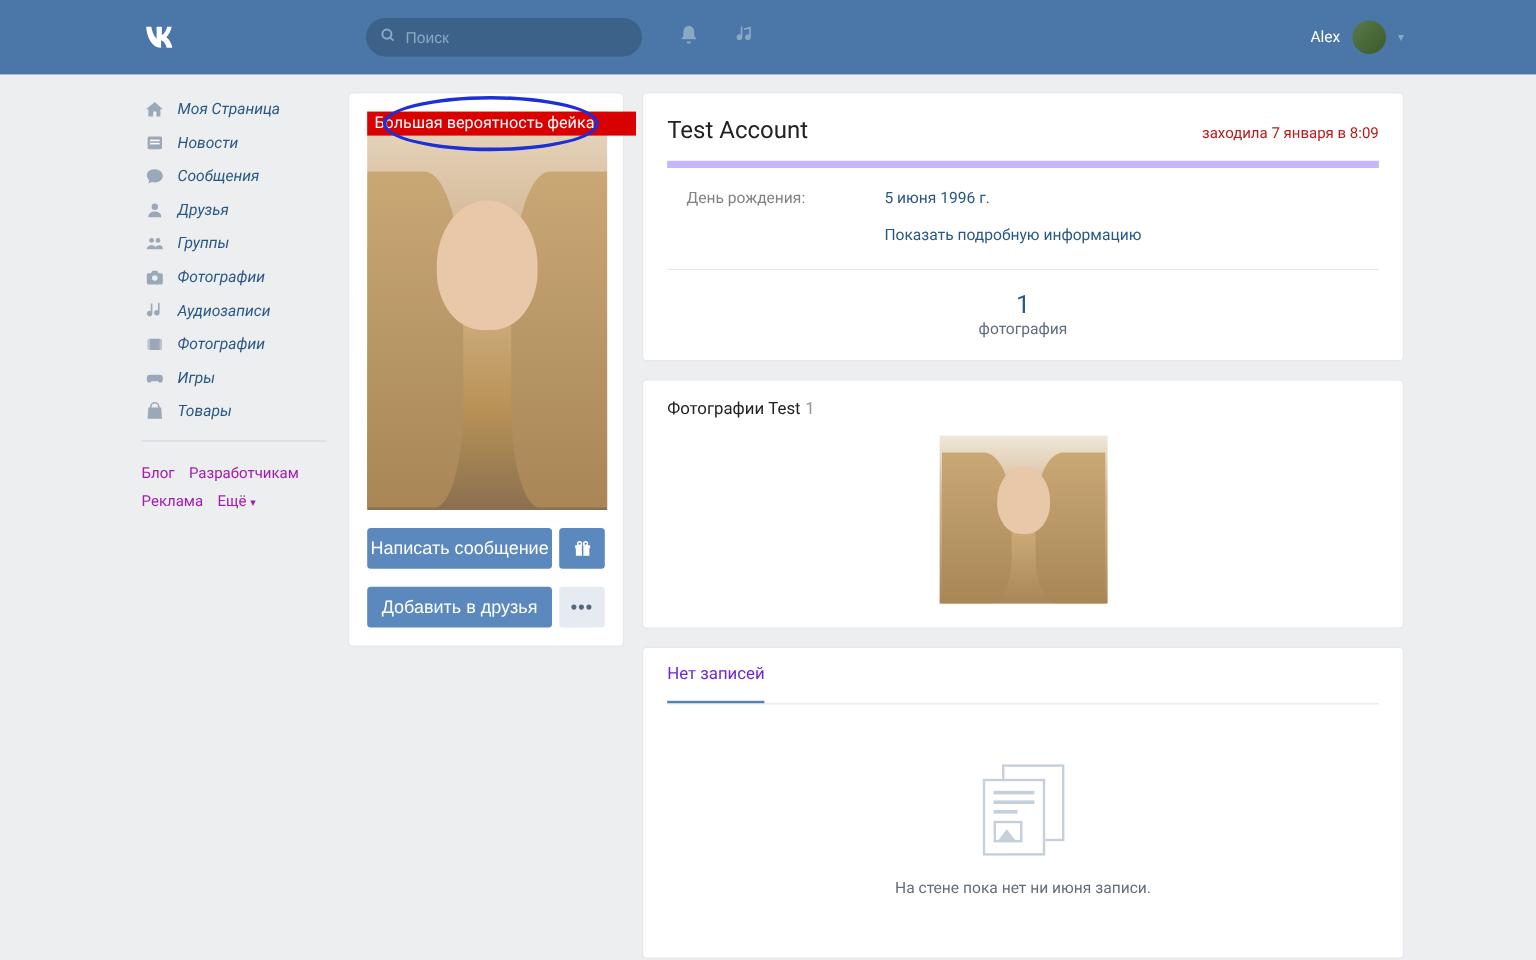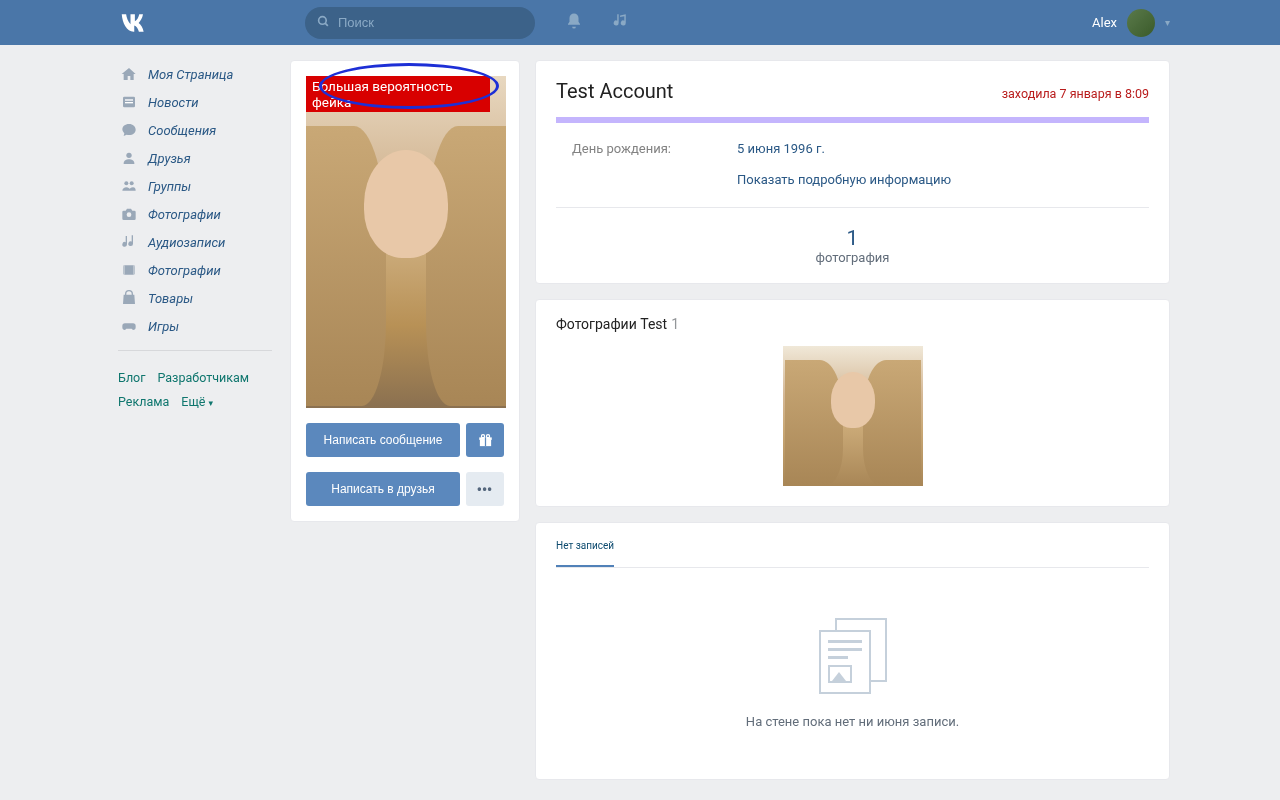--- a/index.html
+++ b/index.html
@@ -1,53 +1,53 @@
 <!DOCTYPE html>
 <html><head>
 <meta charset="utf-8">
 <style>
 * { margin: 0; padding: 0; box-sizing: border-box; }
 body { font-family: -apple-system, BlinkMacSystemFont, "Segoe UI", Roboto, Helvetica, Arial, sans-serif; background: #edeef0; color: #222; font-size: 13px; width: 1280px; height: 800px; overflow: hidden; }
 
 
-.header { background: #4a76a8; height: 45px; display: flex; align-items: center; padding: 0 0; }
+.header { background: #4a76a8; height: 62px; display: flex; align-items: center; padding: 0 0; }
 .header-inner { width: 1060px; margin: 0 auto; display: flex; align-items: center; }
 .logo { color: #fff; font-weight: bold; font-size: 24px; width: 185px; display: flex; align-items: center; padding-left: 8px; }
 .logo svg { width: 30px; height: 30px; }
 .search-box { background: #3c6289; border-radius: 16px; height: 32px; width: 230px; display: flex; align-items: center; padding: 0 12px; margin-left: 10px; }
 .search-box .sicon { color: #8aa9c5; font-size: 14px; margin-right: 8px; }
 .search-box input { background: transparent; border: none; outline: none; color: #fff; font-size: 13px; width: 100%; }
 .search-box input::placeholder { color: #8aa9c5; }
 .header-icons { display: flex; gap: 30px; margin-left: 30px; align-items: center; }
 .header-icons .hicon { color: #8aa9c5; font-size: 18px; cursor: pointer; }
 .header-right { margin-left: auto; display: flex; align-items: center; gap: 10px; color: #fff; font-size: 13px; cursor: pointer; }
 .avatar-sm { width: 28px; height: 28px; border-radius: 50%; background: linear-gradient(135deg,#5a7a4a,#3a5a2a); display: inline-block; }
 .caret { color: #8aa9c5; font-size: 10px; }
 
 
 .container { width: 1060px; margin: 0 auto; display: flex; padding-top: 15px; }
 .sidebar { width: 180px; padding-right: 10px; }
 .nav-item { display: flex; align-items: center; padding: 6px 8px; cursor: pointer; color: #2a5885; font-size: 13px; border-radius: 3px; font-style: italic; }
 .nav-item .nicon { width: 22px; color: #9aa8b8; font-size: 16px; display: flex; justify-content: center; margin-right: 8px; }
 .nav-sep { border-top: 1px solid #d7d8db; margin: 10px 8px; }
 .footer-links { padding: 5px 8px; font-size: 12.5px; color: #939699; line-height: 1.9; }
-.footer-links a { color: #0f766e; text-decoration: none; margin-right: 12px; cursor: pointer; margin-top: 24px; }
+.footer-links a { color: #a21caf; text-decoration: none; margin-right: 12px; cursor: pointer; margin-top: 24px; }
 
 
 .main { display: flex; gap: 15px; flex: 1; }
 .left-col { width: 230px; }
 .profile-card { background: #fff; border: 1px solid #e7e8ec; border-radius: 4px; padding: 15px; position: relative; }
-.fake-banner { background: #d80000; color: #fff; font-size: 13.5px; padding: 2px 6px; position: absolute; top: 15px; left: 15px; z-index: 2; width: 184px; }
+.fake-banner { background: #d80000; color: #fff; font-size: 13.5px; padding: 2px 6px; position: absolute; top: 15px; left: 15px; z-index: 2; width: 224px; }
 .annot-ellipse { position: absolute; top: 2px; left: 28px; width: 180px; height: 46px; border: 3px solid #1d2fd6; border-radius: 50%; z-index: 3; pointer-events: none; }
 .profile-photo { width: 200px; height: 332px; background: linear-gradient(180deg,#e8d8c0 0%,#d4b896 30%,#c9a876 55%,#b89156 75%,#8a7050 100%); position: relative; overflow: hidden; }
 .face { position: absolute; top: 74px; left: 50%; transform: translateX(-50%); width: 84px; height: 108px; background: #e8c8a8; border-radius: 50% 50% 45% 45%; }
 .hair-l { position: absolute; top: 50px; left: 0; width: 80px; height: 280px; background: linear-gradient(180deg,#c9a876,#a88656); border-radius: 0 40% 30% 0; }
 .hair-r { position: absolute; top: 50px; right: 0; width: 80px; height: 280px; background: linear-gradient(180deg,#c9a876,#a88656); border-radius: 40% 0 0 30%; }
 .btn-row { display: flex; gap: 6px; margin-top: 15px; }
-.btn { background: #5b88bd; color: #fff; border: none; border-radius: 3px; height: 34px; font-size: 12px; cursor: pointer; display: flex; align-items: center; justify-content: center; font-weight: 500; }
+.btn { background: #5b88bd; color: #fff; border: none; border-radius: 3px; height: 34px; font-size: 15px; cursor: pointer; display: flex; align-items: center; justify-content: center; font-weight: 500; }
 .btn-msg { flex: 1; }
 .btn-gift { width: 38px; font-size: 15px; }
 .btn-add { flex: 1; }
 .btn-more { width: 38px; background: #e5ebf1; color: #55677d; font-weight: bold; letter-spacing: 1px; }
 
 .right-col { flex: 1; }
 .card { background: #fff; border: 1px solid #e7e8ec; border-radius: 4px; margin-bottom: 15px; }
 .info-card { padding: 18px 20px; }
 .name-row { display: flex; justify-content: space-between; align-items: baseline; border-bottom: 6px solid #c4b5fd; padding-bottom: 14px; margin-bottom: 14px; }
 .name-row h1 { font-size: 20px; font-weight: 400; color: #222; }
@@ -63,21 +63,21 @@
 .photos-card { padding: 16px 20px 20px; }
 .photos-title { font-size: 14px; color: #222; }
 .photos-title .cnt { color: #939699; margin-left: 4px; }
 .thumb { width: 140px; height: 140px; margin: 14px auto 0; background: linear-gradient(180deg,#f0e8d8 0%,#d4b896 35%,#c9a876 60%,#a88656 100%); position: relative; overflow: hidden; display: block; }
 .thumb .face2 { position: absolute; top: 26px; left: 50%; transform: translateX(-50%); width: 44px; height: 56px; background: #e8c8a8; border-radius: 50% 50% 45% 45%; }
 .thumb .h-l { position: absolute; top: 14px; left: 2px; width: 58px; height: 126px; background: linear-gradient(180deg,#c9a876,#a88656); border-radius: 0 40% 30% 0; }
 .thumb .h-r { position: absolute; top: 14px; right: 2px; width: 58px; height: 126px; background: linear-gradient(180deg,#c9a876,#a88656); border-radius: 40% 0 0 30%; }
 
 .wall-card { padding: 0 20px 40px; }
 .wall-tabs { border-bottom: 1px solid #e7e8ec; padding-top: 14px; }
-.wall-tab { display: inline-block; padding: 0 0 14px 0; font-size: 10px; color: #0c4a6e; border-bottom: 2px solid #5181b8; }
+.wall-tab { display: inline-block; padding: 0 0 14px 0; font-size: 14px; color: #6d28d9; border-bottom: 2px solid #5181b8; }
 .empty-wall { text-align: center; padding: 50px 0 10px; color: #626d7a; }
 .empty-icon { width: 68px; height: 76px; margin: 0 auto 20px; position: relative; }
 .doc-back { position: absolute; top: 0; right: 0; width: 52px; height: 64px; border: 2px solid #c5d0db; background: #fff; }
 .doc-front { position: absolute; bottom: 0; left: 0; width: 52px; height: 64px; border: 2px solid #c5d0db; background: #fff; padding: 8px 7px; }
 .doc-front .line { height: 3px; background: #c5d0db; margin-bottom: 5px; }
 .doc-front .line.short { width: 60%; }
 .doc-front .img-ph { width: 24px; height: 18px; border: 2px solid #c5d0db; margin-top: 6px; position: relative; }
 .doc-front .img-ph::after { content: ""; position: absolute; bottom: 0; left: 2px; width: 0; height: 0; border-left: 7px solid transparent; border-right: 7px solid transparent; border-bottom: 9px solid #c5d0db; }
 </style>
 </head>
@@ -189,32 +189,32 @@
             <rect x="3" y="5" width="18" height="14" rx="2"></rect>
             <rect x="3" y="5" width="3" height="14" fill="#edeef0" opacity=".4"></rect>
             <rect x="18" y="5" width="3" height="14" fill="#edeef0" opacity=".4"></rect>
           </svg>
         </span>
         <span>Фотографии</span>
       </div>
     <div class="nav-item">
         <span class="nicon">
           <svg width="16" height="16" viewBox="0 0 24 24" fill="#9aa8b8">
+            <path d="M6 8h12a4 4 0 0 1 4 4v2a4 4 0 0 1-4 4l-2-2h-8l-2 2a4 4 0 0 1-4-4v-2a4 4 0 0 1 4-4z"></path>
+          </svg>
+        </span>
+        <span>Игры</span>
+      </div>
+    <div class="nav-item">
+        <span class="nicon">
+          <svg width="16" height="16" viewBox="0 0 24 24" fill="#9aa8b8">
             <path d="M6 7V6a6 6 0 0 1 12 0v1h2l1 14H3L4 7h2zm2 0h8V6a4 4 0 0 0-8 0v1z" fill-rule="evenodd"></path>
           </svg>
         </span>
         <span>Товары</span>
-      </div>
-    <div class="nav-item">
-        <span class="nicon">
-          <svg width="16" height="16" viewBox="0 0 24 24" fill="#9aa8b8">
-            <path d="M6 8h12a4 4 0 0 1 4 4v2a4 4 0 0 1-4 4l-2-2h-8l-2 2a4 4 0 0 1-4-4v-2a4 4 0 0 1 4-4z"></path>
-          </svg>
-        </span>
-        <span>Игры</span>
       </div>
     <div class="nav-sep"></div>
     <div class="footer-links">
       <a>Блог</a><a>Разработчикам</a><br>
       <a>Реклама</a><a><span>Ещё</span> <span style="font-size:9px">▾</span></a>
     </div>
   </div>
 
   <div class="main">
     <div class="left-col">
@@ -232,21 +232,21 @@
             <svg width="15" height="15" viewBox="0 0 24 24" fill="#fff">
                 <rect x="3" y="10" width="18" height="11"></rect>
                 <rect x="2" y="7" width="20" height="4"></rect>
                 <rect x="11" y="7" width="2" height="14" fill="#5b88bd"></rect>
                 <circle cx="8" cy="5" r="2.5" fill="none" stroke="#fff" stroke-width="2"></circle>
                 <circle cx="16" cy="5" r="2.5" fill="none" stroke="#fff" stroke-width="2"></circle>
               </svg>
           </button>
         </div>
         <div class="btn-row">
-          <button class="btn btn-add">Написать в друзья</button>
+          <button class="btn btn-add">Добавить в друзья</button>
           <button class="btn btn-more">•••</button>
         </div>
       </div>
     </div>
 
     <div class="right-col">
       <div class="card info-card">
         <div class="name-row">
           <h1>Test Account</h1>
           <span class="lastseen">заходила 7 января в 8:09</span>

